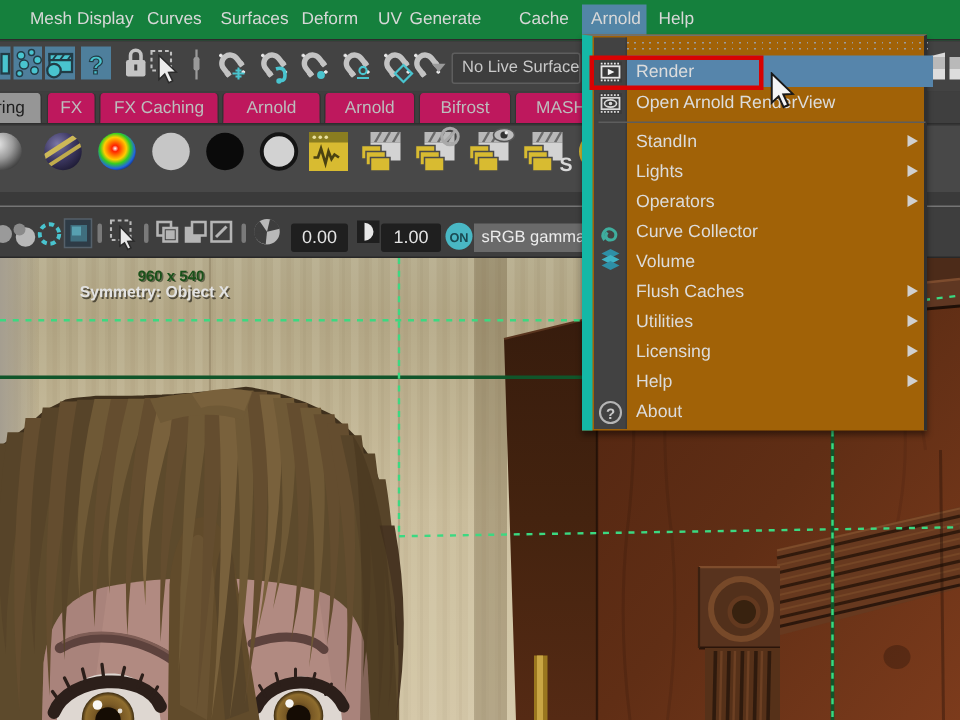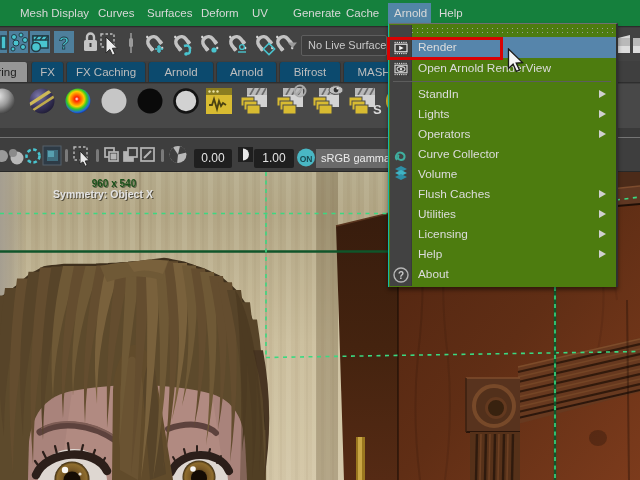--- a/index.html
+++ b/index.html
@@ -8,31 +8,31 @@
 .abs{position:absolute}
 
 #menubar{left:0;top:0;width:640px;height:27px;background:#15803d;border-bottom:1px solid #2c2c2c;z-index:5}
 #menubar span{position:absolute;top:7px;font-size:11.5px;color:#d8d8d8}
 #arnoldhl{position:absolute;left:388px;top:3px;width:43px;height:21px;background:#5285a6}
 
 #statusline{left:0;top:28px;width:640px;height:33px;background:#434343;z-index:5}
 #nolive{position:absolute;left:301px;top:7px;width:86px;height:21px;background:#3d3d3d;border:1px solid #5e5e5e;border-radius:2px;color:#c9c9c9;font-size:11px;line-height:19px;padding-left:6px;white-space:nowrap;overflow:hidden}
 
 #tabs{left:0;top:61px;width:640px;height:22px;background:#3f3f3f;border-bottom:1px solid #2e2e2e;z-index:5}
-.tab{position:absolute;top:1px;height:20px;background:#0c4a6e;border-radius:3px 3px 0 0;color:#bdbdbd;font-size:11.5px;text-align:center;line-height:20px;border-left:1px solid #333;border-right:1px solid #333}
+.tab{position:absolute;top:1px;height:20px;background:#be185d;border-radius:3px 3px 0 0;color:#bdbdbd;font-size:11.5px;text-align:center;line-height:20px;border-left:1px solid #333;border-right:1px solid #333}
 .tab.active{background:#969696;color:#1e1e1e}
 
 #shelf{left:0;top:84px;width:640px;height:44px;background:#484848;z-index:5}
 
 #gap{left:0;top:128px;width:640px;height:10px;background:#3a3a3a;border-bottom:1px solid #757575;z-index:5}
 #ptool{left:0;top:139px;width:640px;height:33px;background:#3e3e3e;border-bottom:1px solid #282828;z-index:5}
 .pfield{position:absolute;top:10px;height:19px;background:#1f1f1f;border-radius:2px;color:#e4e4e4;font-size:12px;line-height:19px;text-align:center}
 #srgb{position:absolute;left:316px;top:10px;width:76px;height:19px;background:#6a6a6a;color:#ececec;font-size:11px;line-height:19px;padding-left:5px;white-space:nowrap;overflow:hidden}
 
-#amenu{left:388px;top:23px;width:230px;height:264px;background:#4d7c0f;border-top:1px solid #707070;border-left:1px solid #14b8a6;border-right:2px solid #303030;box-shadow:0 3px 4px rgba(0,0,0,.45);z-index:9}
+#amenu{left:388px;top:23px;width:230px;height:264px;background:#a16207;border-top:1px solid #707070;border-left:7px solid #14b8a6;border-right:2px solid #303030;box-shadow:0 3px 4px rgba(0,0,0,.45);z-index:9}
 .mrow{position:absolute;left:1px;width:226px;height:20px;color:#dcdcdc;font-size:11.8px;line-height:20px}
 .mrow .lbl{position:absolute;left:28px;top:0}
 .arrow{position:absolute;right:10px;top:6px;width:0;height:0;border-left:7px solid #d0d0d0;border-top:4.5px solid transparent;border-bottom:4.5px solid transparent}
 #mhl{position:absolute;left:23px;top:13px;width:204px;height:21px;background:#5685ab}
 #msep{position:absolute;left:4px;top:57px;width:218px;height:1px;background:#5d5d5d}
 .dotrow{position:absolute;left:3px;width:222px;height:1px;background-image:repeating-linear-gradient(90deg,#9b9b9b 0 1px,transparent 1px 5px)}
 #redbox{position:absolute;left:-2px;top:13px;width:116px;height:23px;border:3px solid #d80202;z-index:3}
 
 #vp{left:0;top:0;width:640px;height:480px;z-index:1}
 </style></head>
@@ -226,21 +226,21 @@
  <text x="103" y="198" font-size="10.5" font-weight="bold" fill="#e2e2e2" text-anchor="middle" font-family="Liberation Sans,sans-serif">Symmetry: Object X</text>
 </svg>
 
 <div id="menubar" class="abs">
  <div id="arnoldhl"></div>
  <span style="left:20px">Mesh Display</span>
  <span style="left:98px">Curves</span>
  <span style="left:147px">Surfaces</span>
  <span style="left:201px">Deform</span>
  <span style="left:252px">UV</span>
- <span style="left:293px">Generate</span>
+ <span style="left:273px">Generate</span>
  <span style="left:346px">Cache</span>
  <span style="left:394px">Arnold</span>
  <span style="left:439px">Help</span>
 </div>
 
 <div id="statusline" class="abs">
  <svg width="302" height="33" style="position:absolute;left:0;top:0">
 <rect x="0" y="3" width="7" height="22" fill="#4e7f9c"></rect>
 <rect x="1" y="8" width="5" height="13" fill="#49c4cf" stroke="#223c46" stroke-width="1.5"></rect>
 <rect x="9" y="3" width="19" height="22" fill="#4e7f9c"></rect>

